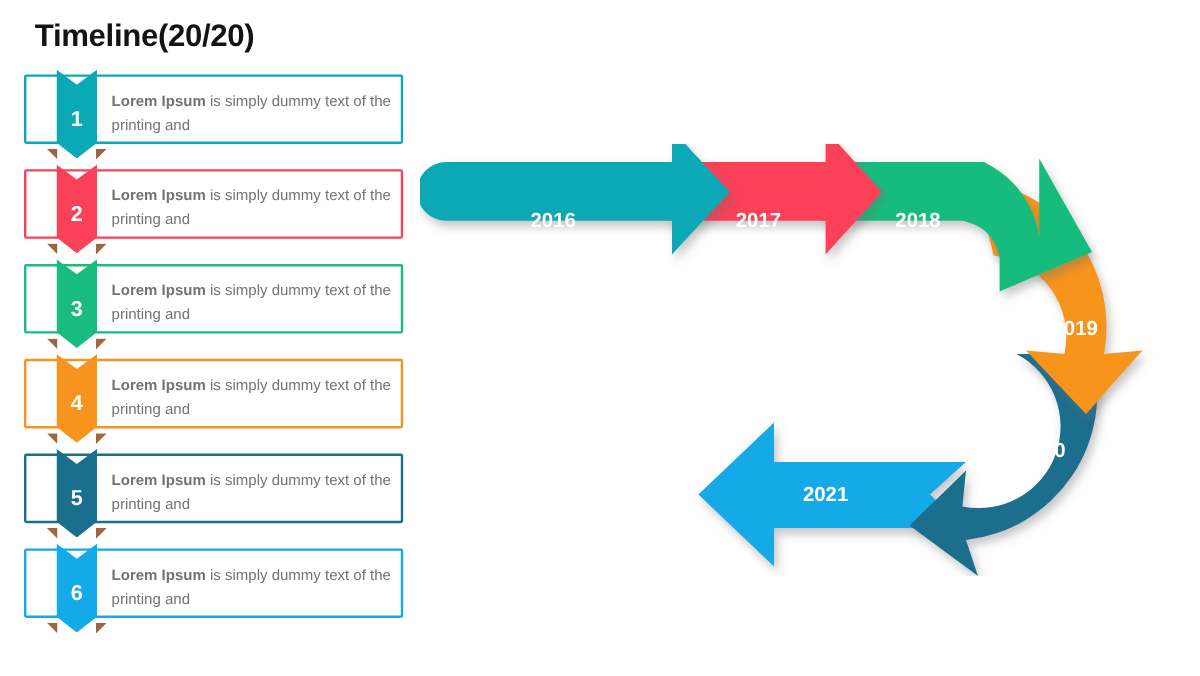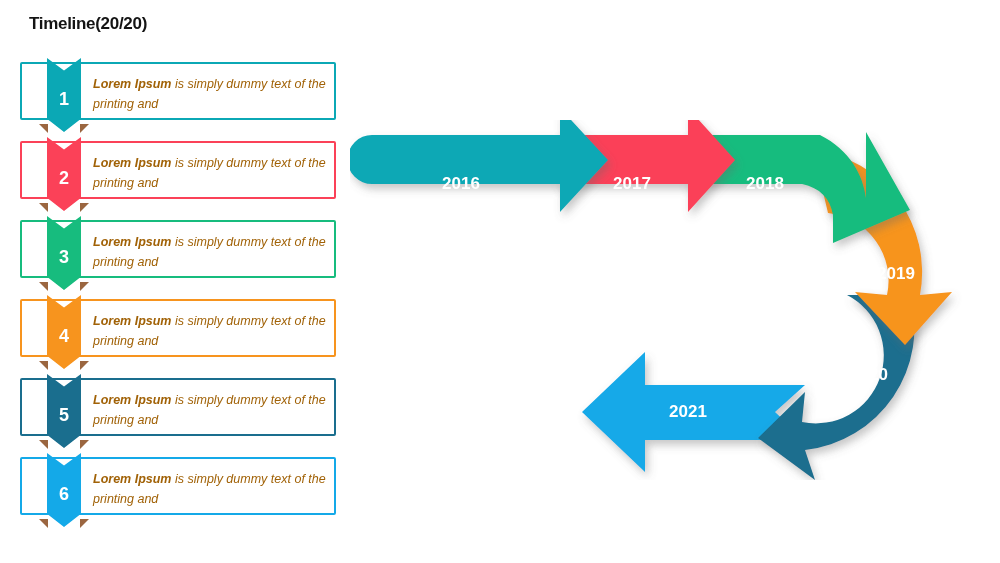--- a/index.html
+++ b/index.html
@@ -21,21 +21,21 @@
     position: absolute;
     inset: 0;
     background: #ffffff;
   }
 
   
   #page-title {
     position: absolute;
     left: 29px;
     top: 14px;
-    font-size: 17px;
+    font-size: 26px;
     font-weight: bold;
     letter-spacing: -0.3px;
     color: #141414;
     white-space: nowrap;
   }
 
   
   #steps-list {
     position: absolute;
     left: 20px;
@@ -95,22 +95,21 @@
   .ribbon-nub.left  { left: 19px;  clip-path: polygon(100% 0%, 100% 100%, 0% 0%); }
   .ribbon-nub.right { left: 60px;  clip-path: polygon(0% 0%, 0% 100%, 100% 0%); }
 
   .step-text {
     position: absolute;
     left: 73px;
     top: 12px;
     right: 10px;
     font-size: 12.5px;
     line-height: 1.62;
-    color: #a16207;
-    font-style: italic;
+    color: #737373;
   }
   .step-text b { font-weight: bold; }
 
   
   #timeline-diagram {
     position: absolute;
     left: 350px;
     top: 120px;
     width: 650px;
     height: 360px;

